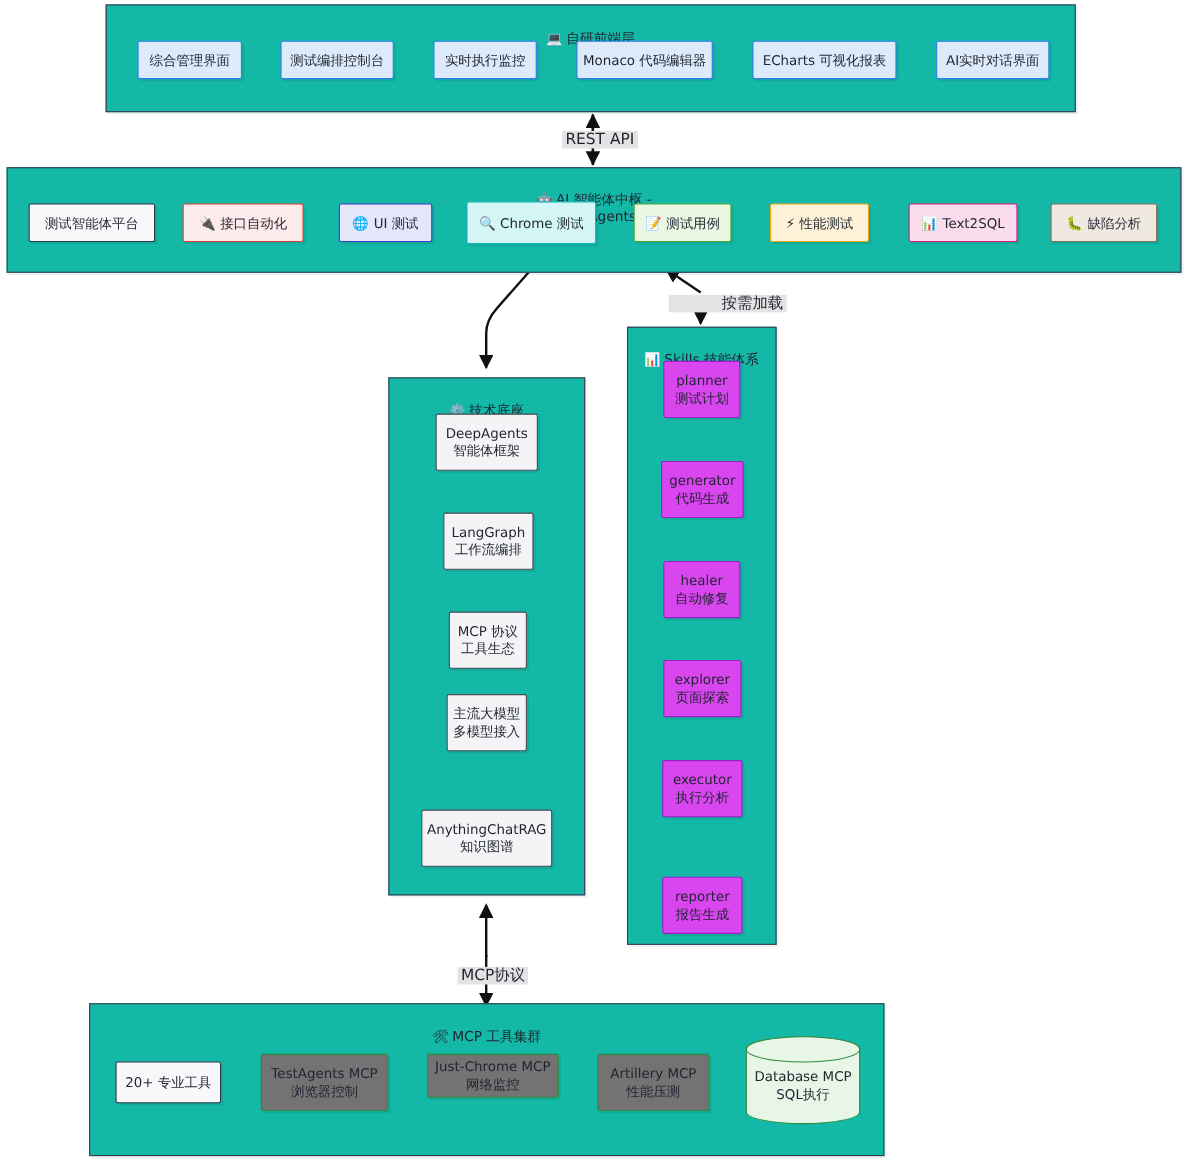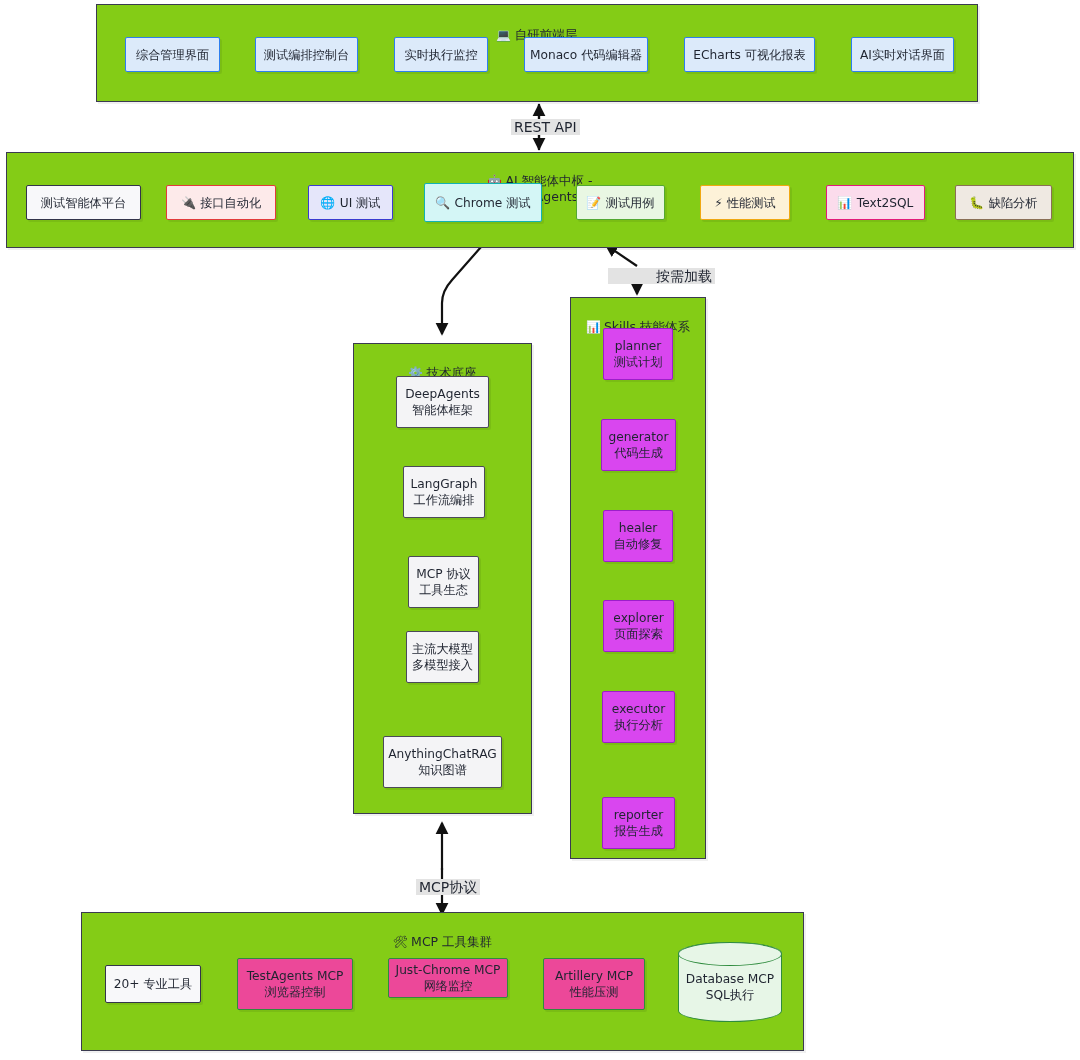--- a/index.html
+++ b/index.html
@@ -17,21 +17,21 @@
   }
   #canvas {
     position: absolute;
     left: 0; top: 0;
     width: 1080px;
     height: 1060px;
   }
   
   .group {
     position: absolute;
-    background: #84cc16;
+    background: #14b8a6;
     border: 1.4px solid #3a3a50;
     box-sizing: border-box;
     box-shadow: 2px 2px 0 rgba(0,0,0,0.06);
     padding-left: 48px;
   }
   .group-title {
     position: absolute;
     left: 0; right: 0;
     text-align: center;
     font-size: 12.5px;
@@ -67,21 +67,21 @@
   .t-plain  { background:#f8f8fa; border-color:#33344a; }
   .t-red    { background:#fdeaea; border-color:#e23b3b; }
   .t-indigo { background:#e5e6fa; border-color:#3b3bd0; }
   .t-cyan   { background:#d4f6f6; border-color:#12b2b2; }
   .t-green  { background:#e9f7e3; border-color:#53a832; }
   .t-amber  { background:#fdf2d8; border-color:#f0a812; }
   .t-pink   { background:#fbdcec; border-color:#e21b7a; }
   .t-brown  { background:#efe9e2; border-color:#8a6f56; }
   .t-gray   { background:#f4f4f6; border-color:#4a4a58; }
   .t-purple { background:#d946ef; border-color:#9b1fc9; }
-  .t-mint   { background:#ec4899; border-color:#2e8b3d; }
+  .t-mint   { background:#737373; border-color:#2e8b3d; }
 
   
   .cyl {
     position: absolute;
     box-sizing: border-box;
     display: flex;
     align-items: center;
     justify-content: center;
     flex-direction: column;
     text-align: center;

